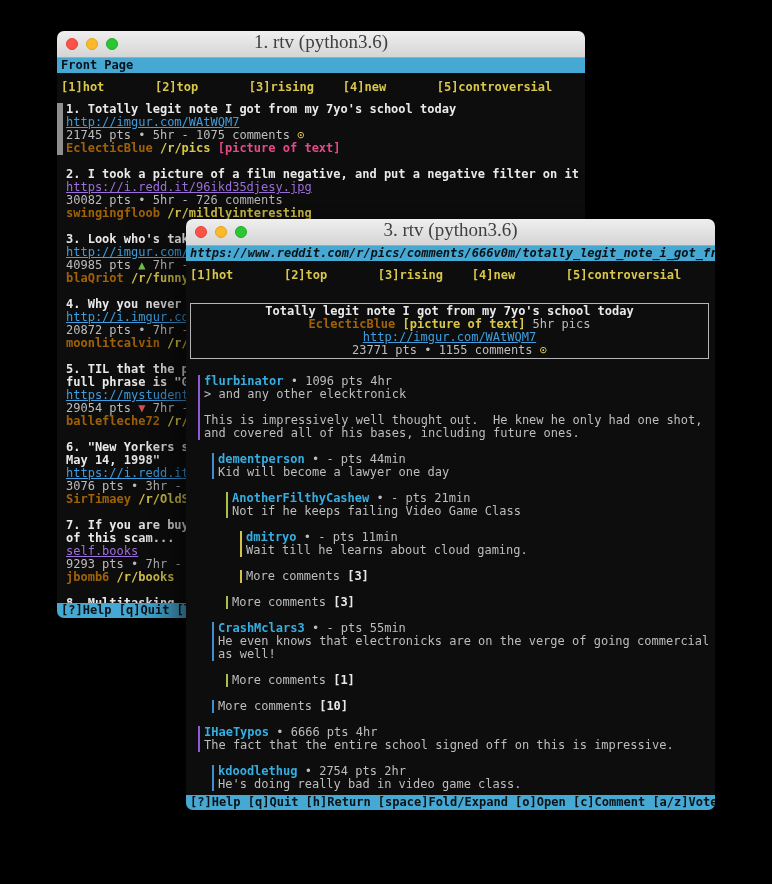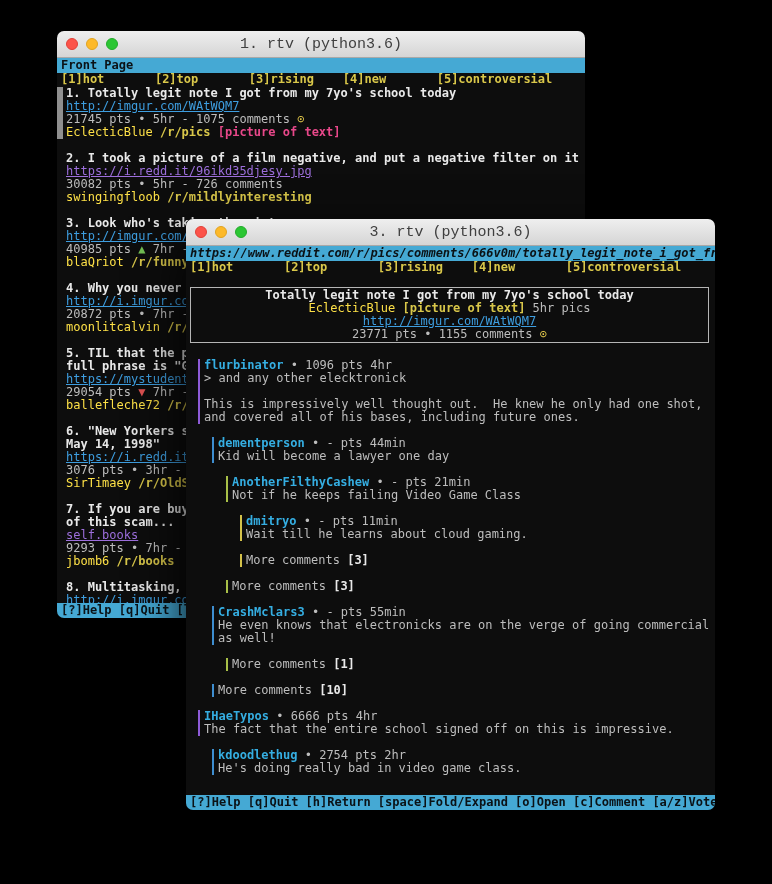--- a/index.html
+++ b/index.html
@@ -10,45 +10,45 @@
   .window{
     position:absolute;border-radius:7px;overflow:hidden;
     background:#0d0d0d;box-shadow:0 22px 55px rgba(0,0,0,.95);
   }
   .back{left:57px;top:31px;width:528px;height:587px;z-index:1;}
   .front{left:186px;top:219px;width:529px;height:591px;z-index:2;}
   .titlebar{
     position:absolute;top:0;left:0;right:0;height:26px;
     background:linear-gradient(#efefef,#d5d5d5);
     border-bottom:1px solid #a8a8a8;
-    display:flex;align-items:center;justify-content:center;
-    font-family:Liberation Mono, monospace;font-size:15px;color:#3f3f3f;
+    display:flex;justify-content:center;
+    font-family:Liberation Serif, serif;font-size:19px;color:#3f3f3f;
   }
   .lights{position:absolute;left:9px;top:7px;display:flex;gap:8px;}
   .light{width:12px;height:12px;border-radius:50%;box-sizing:border-box;}
   .light.red{background:#fc5349;border:1px solid #e04138;}
   .light.yel{background:#fdb929;border:1px solid #e0a321;}
   .light.grn{background:#2bc633;border:1px solid #23aa2b;}
   .term{
     position:absolute;top:27px;left:0;right:0;bottom:0;
     font-size:12px;line-height:13px;color:#bdbdbd;overflow:hidden;
   }
   .bar{
     height:15px;line-height:15px;background:#45a9d4;color:#0b1216;
     font-weight:bold;padding:0 4px;white-space:pre;overflow:hidden;
   }
   .bar.header{display:flex;justify-content:space-between;flex-direction:column;}
   .bar.url{font-weight:bold;font-style:italic;}
   .status{position:absolute;bottom:0;left:0;right:0;}
-  .tabsrow{height:13px;line-height:13px;color:#d9c74a;font-weight:bold;padding:0 4px;white-space:pre;overflow:hidden;}
+  .tabsrow{height:13px;line-height:13px;color:#d9c74a;font-weight:bold;padding:8px 4px;white-space:pre;overflow:hidden;}
   .line{height:13px;line-height:13px;white-space:pre;overflow:hidden;}
   .t{color:#e9e9e9;font-weight:bold;}
   .link{color:#3e9ee0;text-decoration:underline;}
   .link.visited{color:#9d6fdc;}
-  .author{color:#fde047;font-weight:normal;}
+  .author{color:#a16207;font-weight:bold;}
   .sub{color:#d9c74a;font-weight:bold;}
   .flair{color:#e8488a;font-weight:bold;}
   .flair-y{color:#d9c74a;font-weight:bold;}
   .gold{color:#e2c84b;}
   .up{color:#74c054;}
   .down{color:#e05252;}
   .neutral{color:#bdbdbd;}
   .posts{padding:1px 0 0 9px;}
   .post{position:relative;margin-bottom:13px;}
   .cursor{position:absolute;left:-9px;top:0;bottom:0;width:6px;background:#8f8f8f;}

